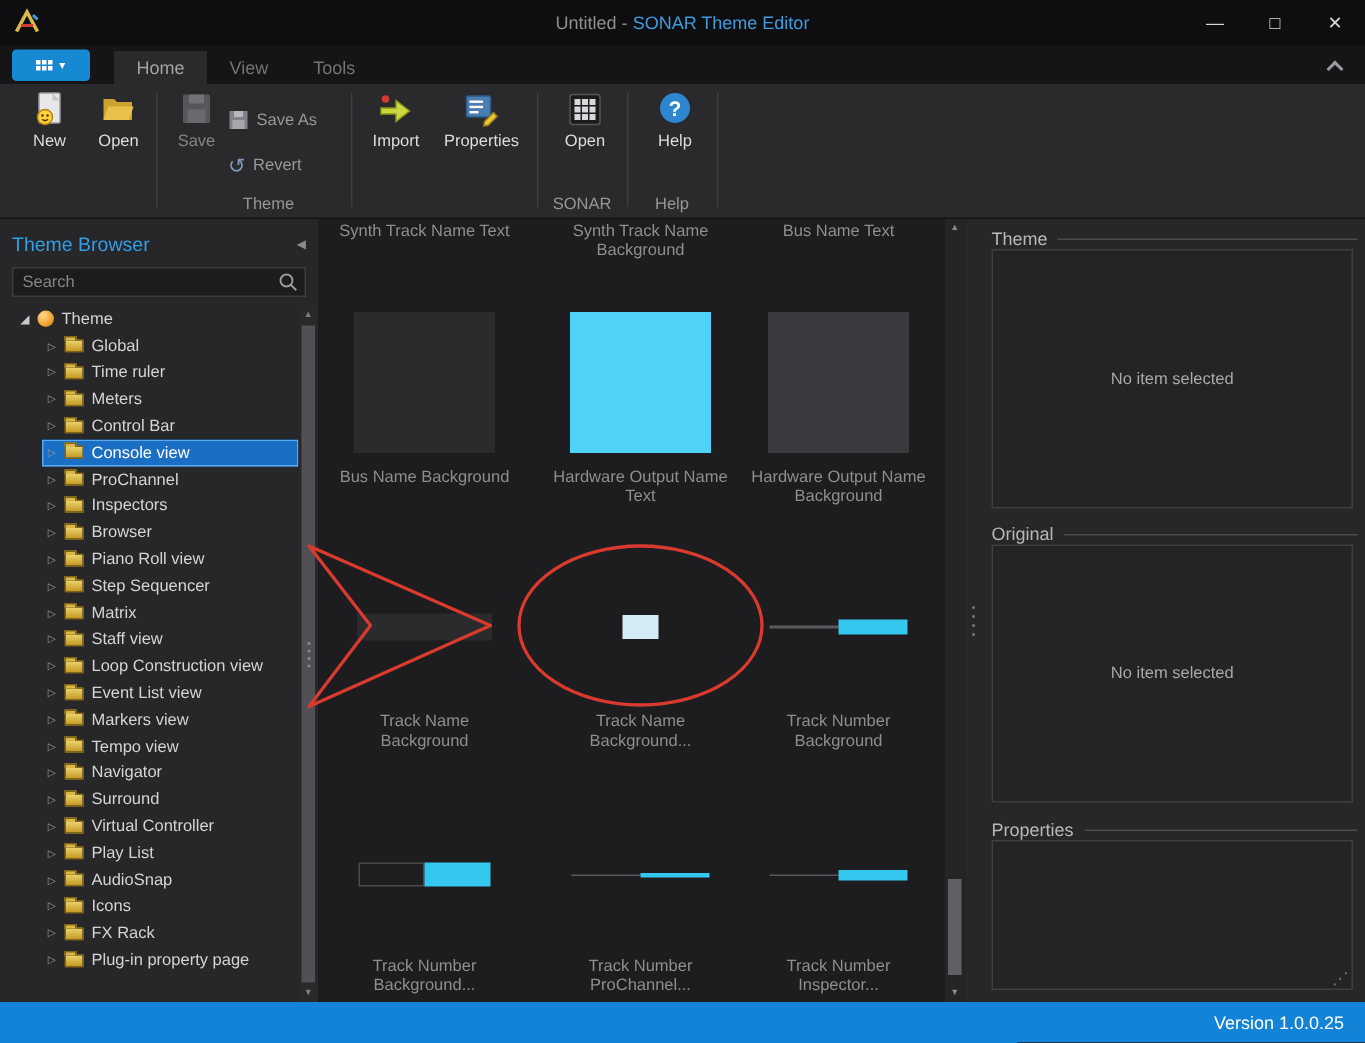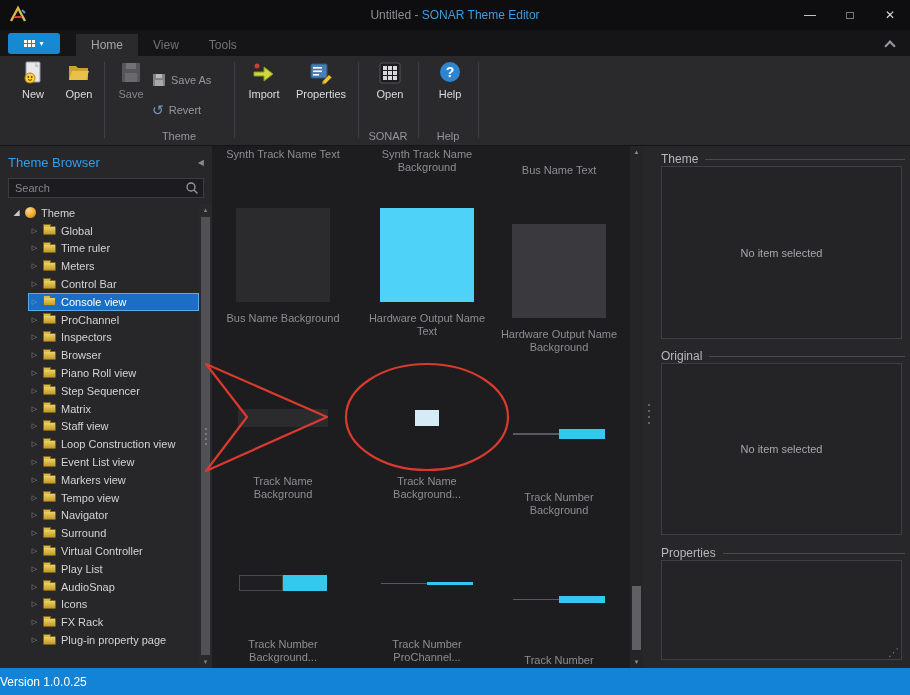--- a/index.html
+++ b/index.html
@@ -59,39 +59,39 @@
   .folder::before { content:""; position:absolute; top:-3px; left:-1px; width:6px; height:2px; background:#d8b94a; border:1px solid #806518; border-bottom:none; }
   .tscroll { position:absolute; top:58px; right:0; bottom:0; width:13px; background:#29292c; }
   .tscroll .arr { position:absolute; left:0; width:13px; height:12px; text-align:center; font-size:6px; color:#808084; line-height:12px; }
   .tscroll .thumb { position:absolute; left:2px; right:2px; top:13px; bottom:13px; background:#505055; display:flex; flex-direction:column; align-items:center; justify-content:center; gap:3px; }
   .tscroll .thumb i { width:2px; height:2px; background:#8a8a8e; border-radius:50%; }
 
   
   .middle { left:212px; width:431px; background:#1d1d1f; }
   .cell-label { position:absolute; width:118px; text-align:center; color:#8e8e92; font-size:11px; line-height:13px; }
   .sw { position:absolute; width:118px; display:flex; align-items:center; justify-content:center; }
-  .c0 { left:12px; } .c1 { left:156px; } .c2 { left:288px;margin-top:16px; }
+  .c0 { left:12px; } .c1 { left:156px; } .c2 { left:288px; }
   .sq { width:94px; height:94px; }
   .mscroll { position:absolute; top:0; right:0; bottom:0; width:13px; background:#252528; }
   .mscroll .arr { position:absolute; left:0; width:13px; height:12px; text-align:center; font-size:6px; color:#8a8a8e; line-height:12px; }
   .mscroll .thumb { position:absolute; left:2px; right:2px; top:440px; height:64px; background:#5f5f64; }
 
   
   .splitter { left:643px; width:12px; background:#27272a; display:flex; flex-direction:column; align-items:center; padding-top:258px; gap:4px; }
   .splitter i { width:2px; height:2px; background:#77777c; border-radius:50%; }
 
   
   .rightpanel { left:655px; width:255px; background:#27272a; }
   .sec-h { position:absolute; left:6px; right:5px; display:flex; align-items:center; gap:7px; color:#b8b8bc; font-size:12px; height:14px; }
   .sec-h::after { content:""; flex:1; height:1px; background:#4a4a4f; }
   .sec-box { position:absolute; left:6px; right:8px; border:1px solid #3e3e43; background:#242427; display:flex; align-items:center; justify-content:center; color:#a8a8ac; font-size:11px; }
   .grip { position:absolute; right:2px; bottom:0; color:#77777c; font-size:11px; }
 
   
-  .statusbar { position:absolute; top:668px; left:0; width:910px; height:27px; background:#1283d6; display:flex; align-items:center; justify-content:flex-start; padding-right:14px; color:#fff; font-size:12px; }
+  .statusbar { position:absolute; top:668px; left:0; width:910px; height:27px; background:#1283d6; display:flex; align-items:center; justify-content:flex-end; padding-right:14px; color:#fff; font-size:12px; }
 
   
   .overlay { position:absolute; left:0; top:0; width:910px; height:695px; pointer-events:none; z-index:99; }
 </style>
 </head>
 <body>
 
 <div id="app">
 
   <div class="titlebar">

